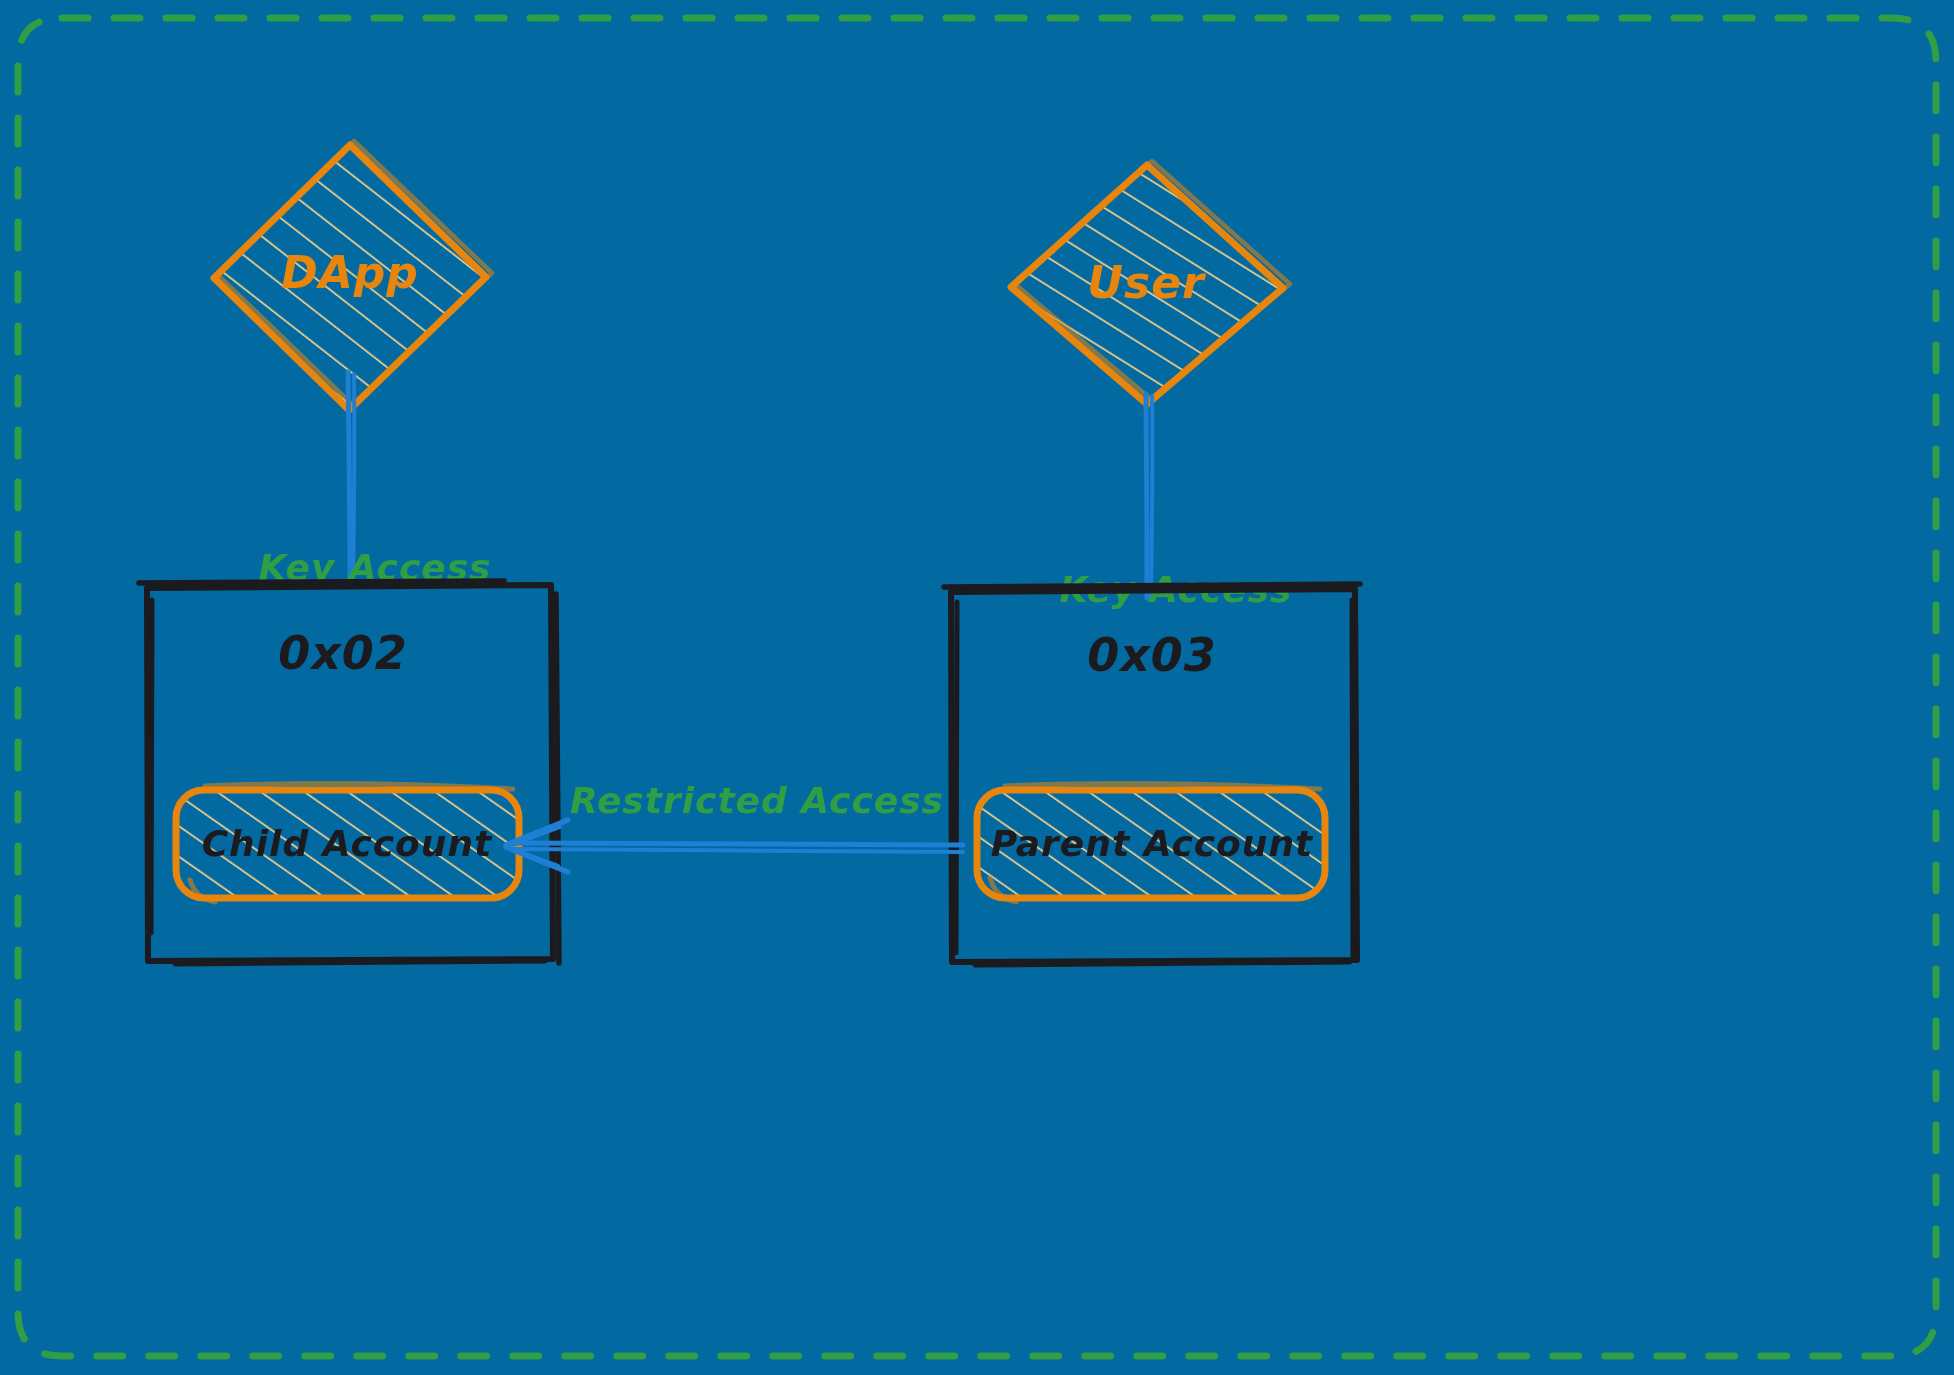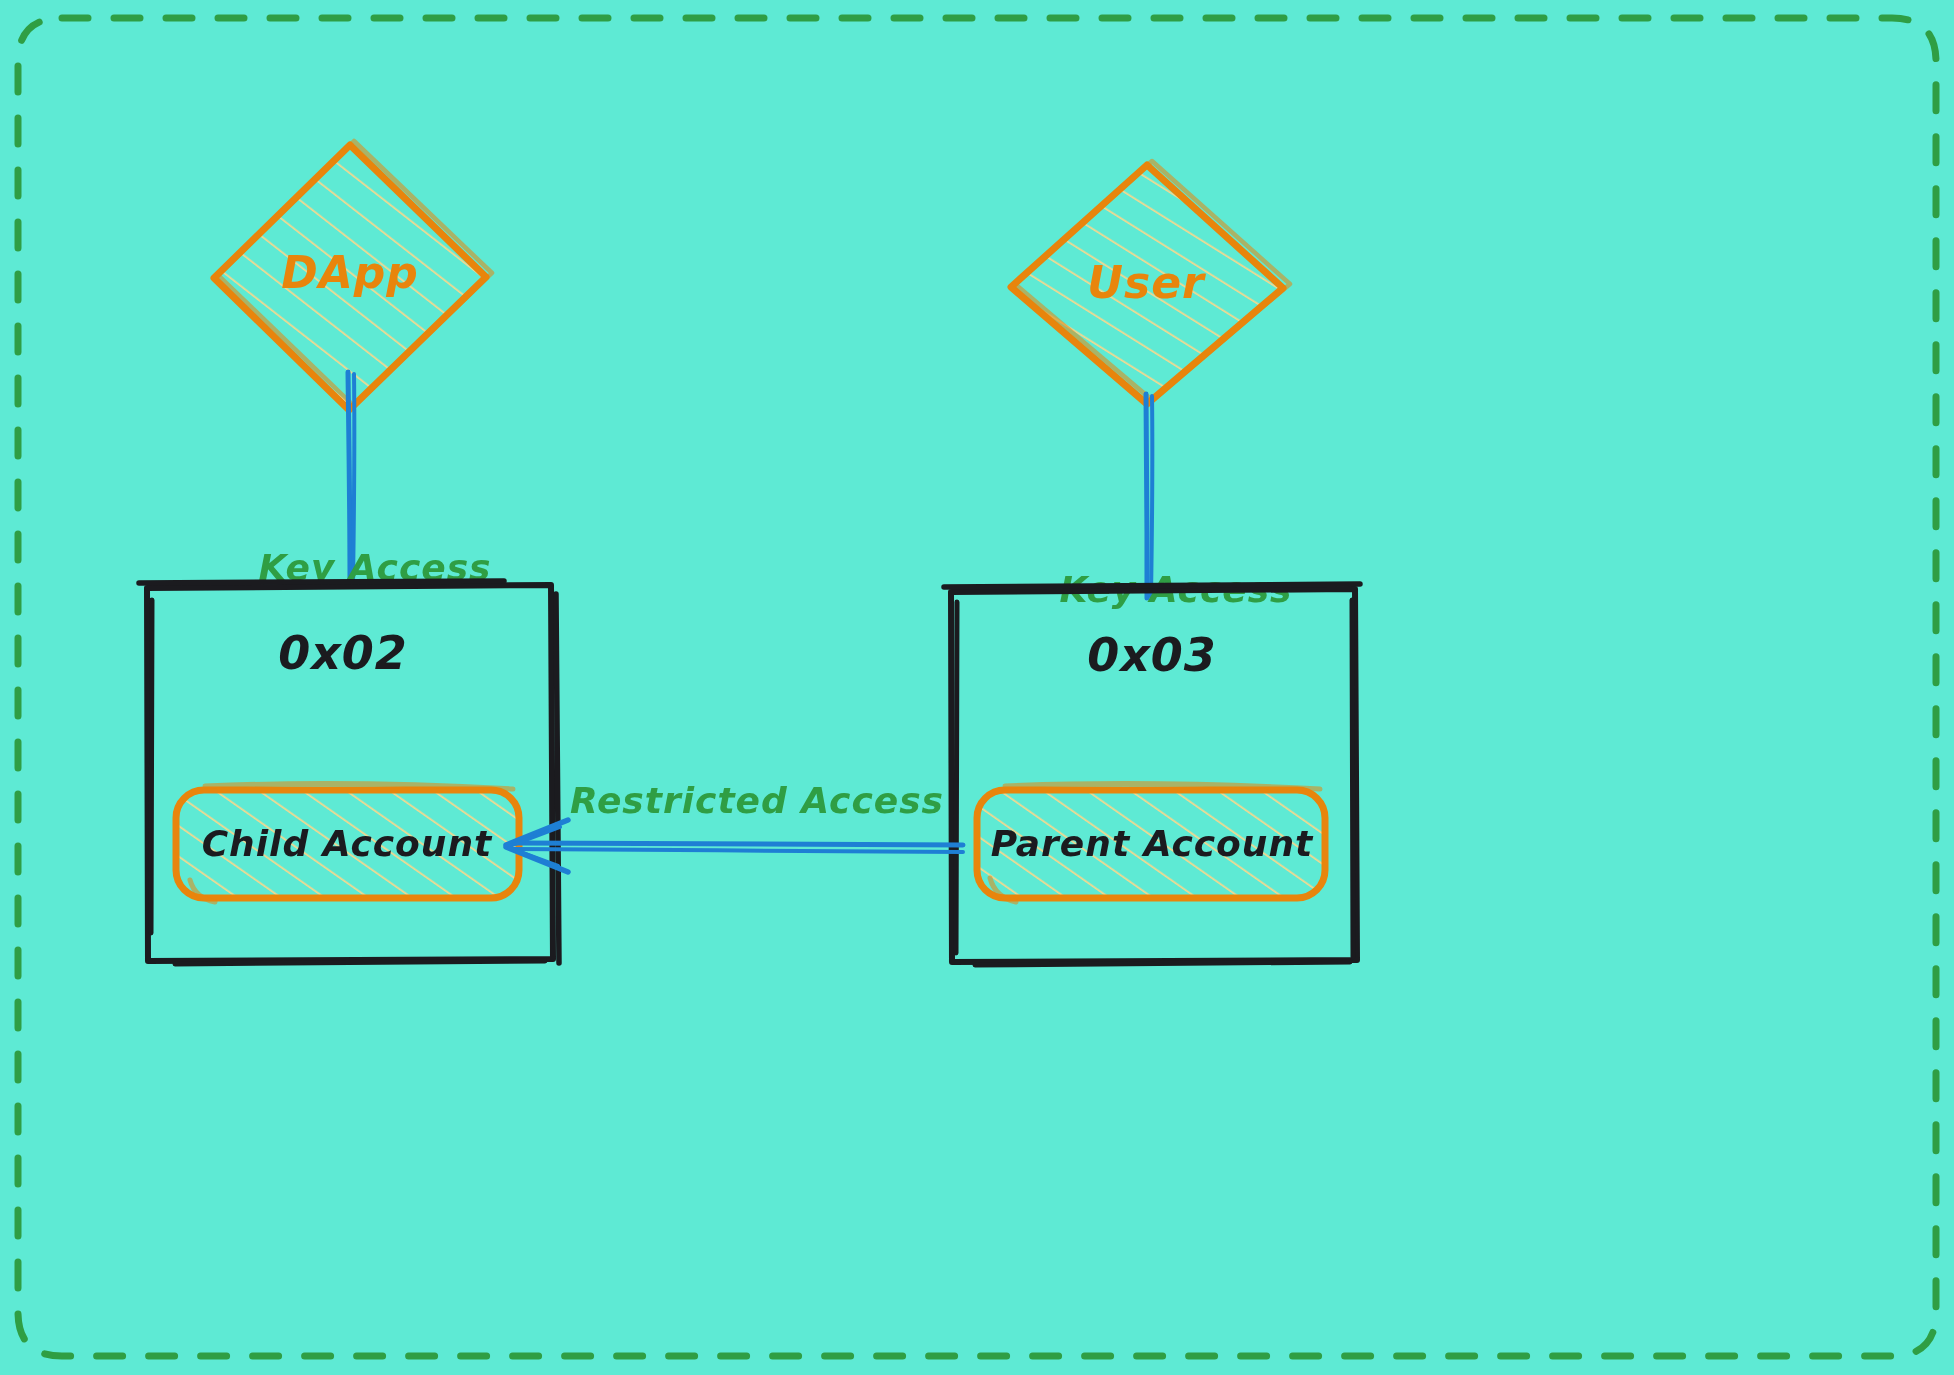--- a/index.html
+++ b/index.html
@@ -10,21 +10,21 @@
   body {
     width: 1954px;
     height: 1375px;
     overflow: hidden;
     font-family: "DejaVu Sans", sans-serif;
   }
   #canvas-root {
     position: relative;
     width: 1954px;
     height: 1375px;
-    background: #5eead4;
+    background: #0369a1;
   }
   svg.board {
     position: absolute;
     top: 0;
     left: 0;
     width: 1954px;
     height: 1375px;
   }
   .hand-text {
     font-family: "DejaVu Sans", sans-serif;

